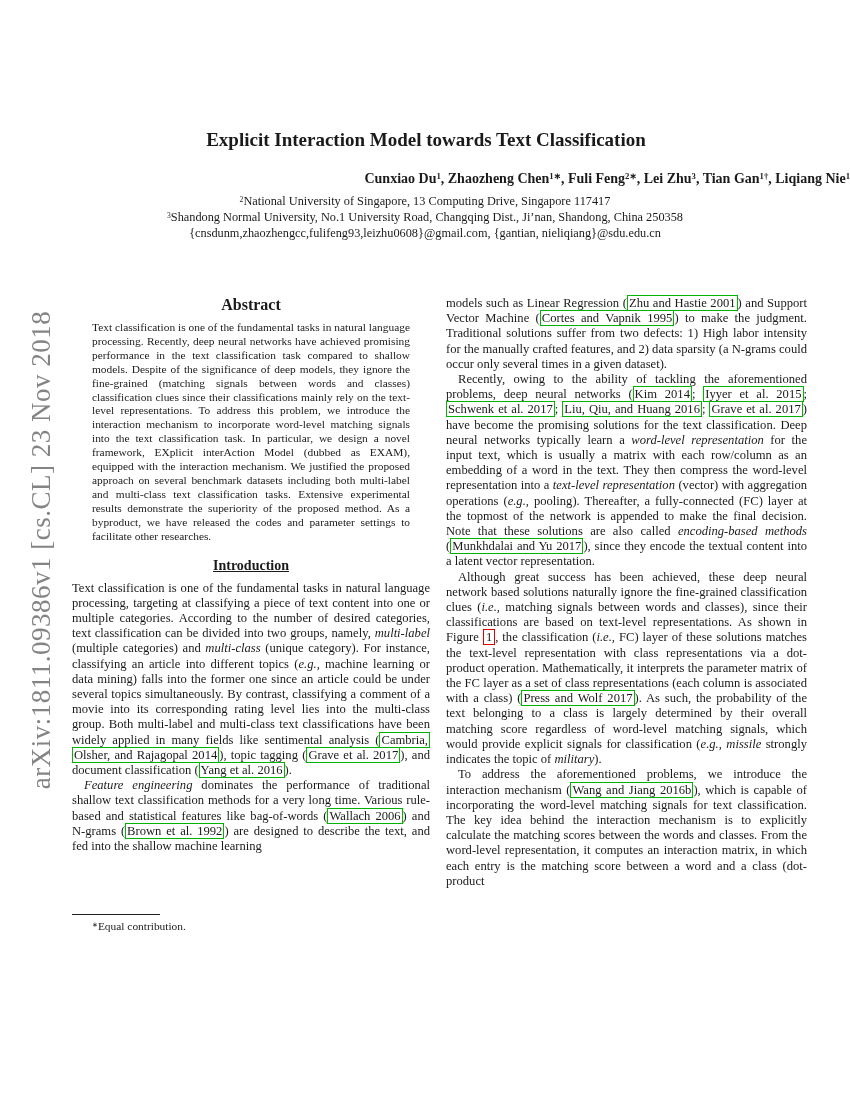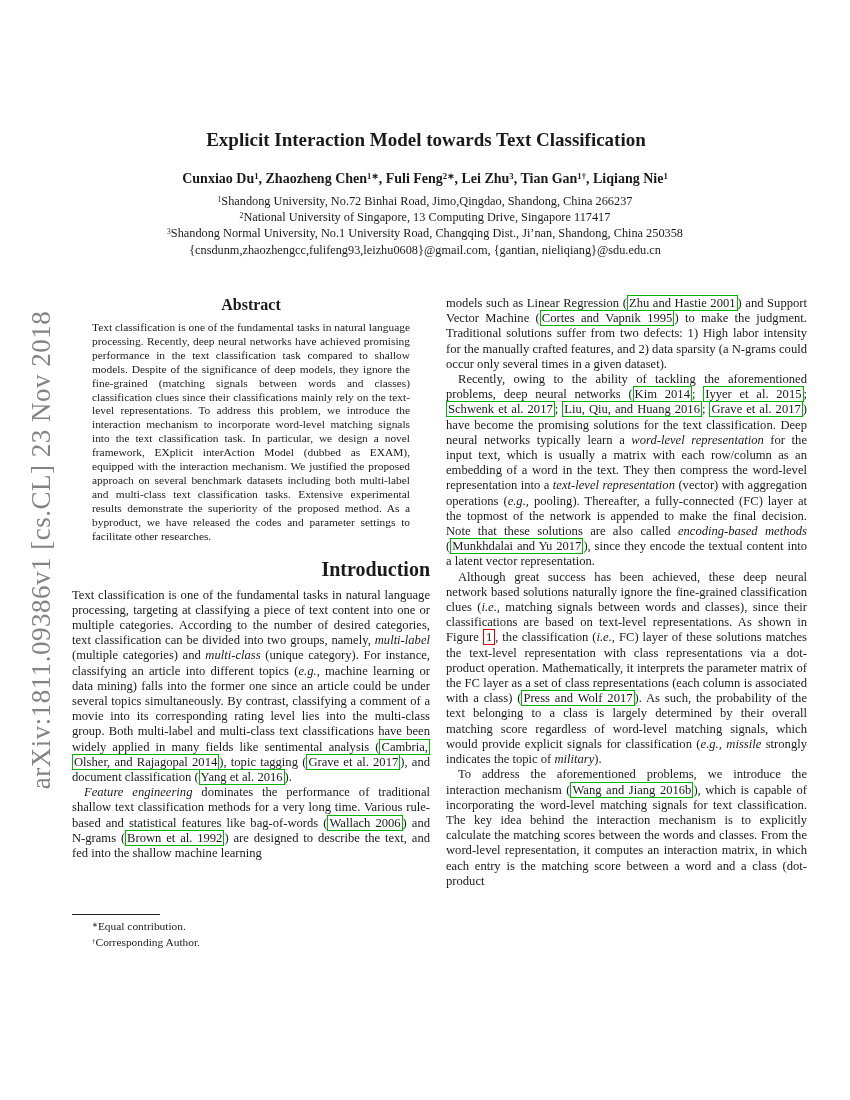--- a/index.html
+++ b/index.html
@@ -19,39 +19,40 @@
     font-size:27px;
     color:var(--watermark-color,#848484);
     letter-spacing:.5px;
   }
   .title{
     position:absolute;top:129px;left:1px;width:100%;
     text-align:center;font-size:19px;font-weight:bold;
   }
   .authors{
     position:absolute;top:171px;left:0;width:100%;
-    text-align:center;font-size:14px;font-weight:bold;
+    text-align:right;font-size:14px;font-weight:bold;
   }
   .affil{
     position:absolute;top:194px;left:0;width:100%;
     text-align:center;font-size:12.3px;line-height:14.2px;
   }
   .col{position:absolute;top:296px;}
   .col-left{left:72px;width:358px;}
   .col-right{left:446px;width:361px;}
   .h-abstract{
     text-align:center;font-weight:bold;font-size:16px;margin:0 0 7px 0;
   }
   .abstract{
     margin:0 20px;font-size:11.4px;line-height:13.9px;
     text-align:justify;hyphens:auto;
   }
   .h-section{
-    text-align:right;font-weight:bold;font-size:20px;
+    text-align:center;font-weight:bold;font-size:14px;
     margin:14px 0 7px 0;
+    text-decoration:underline;
   }
   p.body{
     margin:0;font-size:12.6px;line-height:15.2px;
     text-align:justify;hyphens:auto;
   }
   p.body.indent{text-indent:12px;}
   .footnotes{
     position:absolute;left:72px;top:914px;width:358px;
     font-size:11.4px;line-height:13.7px;text-align:justify;
   }
@@ -74,21 +75,20 @@
 
 <div class="page">
 
   <div class="watermark">arXiv:1811.09386v1  [cs.CL]  23 Nov 2018</div>
 
   <div class="title">Explicit Interaction Model towards Text Classification</div>
 
   <div class="authors"><span>Cunxiao Du</span><span class="seg-sup">1</span><span>, Zhaozheng Chen</span><span class="seg-sup">1∗</span><span>, Fuli Feng</span><span class="seg-sup">2∗</span><span>, Lei Zhu</span><span class="seg-sup">3</span><span>, Tian Gan</span><span class="seg-sup">1†</span><span>, Liqiang Nie</span><span class="seg-sup">1</span></div>
 
   <div class="affil">
-    <div><span class="seg-sup">1</span><span>Shandong University, No.72 Binhai Road, Jimo,Qingdao, Shandong, China 266237</span></div>
     <div><span class="seg-sup">2</span><span>National University of Singapore, 13 Computing Drive, Singapore 117417</span></div>
     <div><span class="seg-sup">3</span><span>Shandong Normal University, No.1 University Road, Changqing Dist., Ji’nan, Shandong, China 250358</span></div>
     <div><span>{cnsdunm,zhaozhengcc,fulifeng93,leizhu0608}@gmail.com, {gantian, nieliqiang}@sdu.edu.cn</span></div>
   </div>
 
   <div class="col col-left">
     <div class="h-abstract">Abstract</div>
     <div class="abstract">Text classification is one of the fundamental tasks in natural language processing. Recently, deep neural networks have achieved promising performance in the text classification task compared to shallow models. Despite of the significance of deep models, they ignore the fine-grained (matching signals between words and classes) classification clues since their classifications mainly rely on the text-level representations. To address this problem, we introduce the interaction mechanism to incorporate word-level matching signals into the text classification task. In particular, we design a novel framework, EXplicit interAction Model (dubbed as EXAM), equipped with the interaction mechanism. We justified the proposed approach on several benchmark datasets including both multi-label and multi-class text classification tasks. Extensive experimental results demonstrate the superiority of the proposed method. As a byproduct, we have released the codes and parameter settings to facilitate other researches.</div>
     <div class="h-section">Introduction</div>
     <p class="body"><span>Text classification is one of the fundamental tasks in natural language processing, targeting at classifying a piece of text content into one or multiple categories. According to the number of desired categories, text classification can be divided into two groups, namely, </span><span class="seg-i">multi-label</span><span> (multiple categories) and </span><span class="seg-i">multi-class</span><span> (unique category). For instance, classifying an article into different topics (</span><span class="seg-i">e.g.,</span><span> machine learning or data mining) falls into the former one since an article could be under several topics simultaneously. By contrast, classifying a comment of a movie into its corresponding rating level lies into the multi-class group. Both multi-label and multi-class text classifications have been widely applied in many fields like sentimental analysis (</span><span class="seg-cite">Cambria, Olsher, and Rajagopal 2014</span><span>), topic tagging (</span><span class="seg-cite">Grave et al. 2017</span><span>), and document classification (</span><span class="seg-cite">Yang et al. 2016</span><span>).</span></p>
@@ -98,16 +98,15 @@
   <div class="col col-right">
     <p class="body"><span>models such as Linear Regression (</span><span class="seg-cite">Zhu and Hastie 2001</span><span>) and Support Vector Machine (</span><span class="seg-cite">Cortes and Vapnik 1995</span><span>) to make the judgment. Traditional solutions suffer from two defects: 1) High labor intensity for the manually crafted features, and 2) data sparsity (a N-grams could occur only several times in a given dataset).</span></p>
     <p class="body indent"><span>Recently, owing to the ability of tackling the aforementioned problems, deep neural networks (</span><span class="seg-cite">Kim 2014</span><span>; </span><span class="seg-cite">Iyyer et al. 2015</span><span>; </span><span class="seg-cite">Schwenk et al. 2017</span><span>; </span><span class="seg-cite">Liu, Qiu, and Huang 2016</span><span>; </span><span class="seg-cite">Grave et al. 2017</span><span>) have become the promising solutions for the text classification. Deep neural networks typically learn a </span><span class="seg-i">word-level representation</span><span> for the input text, which is usually a matrix with each row/column as an embedding of a word in the text. They then compress the word-level representation into a </span><span class="seg-i">text-level representation</span><span> (vector) with aggregation operations (</span><span class="seg-i">e.g.,</span><span> pooling). Thereafter, a fully-connected (FC) layer at the topmost of the network is appended to make the final decision. Note that these solutions are also called </span><span class="seg-i">encoding-based methods</span><span> (</span><span class="seg-cite">Munkhdalai and Yu 2017</span><span>), since they encode the textual content into a latent vector representation.</span></p>
     <p class="body indent"><span>Although great success has been achieved, these deep neural network based solutions naturally ignore the fine-grained classification clues (</span><span class="seg-i">i.e.,</span><span> matching signals between words and classes), since their classifications are based on text-level representations. As shown in Figure </span><span class="seg-fig">1</span><span>, the classification (</span><span class="seg-i">i.e.,</span><span> FC) layer of these solutions matches the text-level representation with class representations via a dot-product operation. Mathematically, it interprets the parameter matrix of the FC layer as a set of class representations (each column is associated with a class) (</span><span class="seg-cite">Press and Wolf 2017</span><span>). As such, the probability of the text belonging to a class is largely determined by their overall matching score regardless of word-level matching signals, which would provide explicit signals for classification (</span><span class="seg-i">e.g.,</span><span> </span><span class="seg-i">missile</span><span> strongly indicates the topic of </span><span class="seg-i">military</span><span>).</span></p>
     <p class="body indent"><span>To address the aforementioned problems, we introduce the interaction mechanism (</span><span class="seg-cite">Wang and Jiang 2016b</span><span>), which is capable of incorporating the word-level matching signals for text classification. The key idea behind the interaction mechanism is to explicitly calculate the matching scores between the words and classes. From the word-level representation, it computes an interaction matrix, in which each entry is the matching score between a word and a class (dot-product</span></p>
   </div>
 
   <div class="footnotes">
     <div class="fnrule"></div>
     <div class="fn-indent"><span class="seg-sup">∗</span><span>Equal contribution.</span></div>
-    <div class="fn-indent"><span class="seg-sup">†</span><span>Corresponding Author.</span></div>
   </div>
 
 </div>
 
 </body></html>

